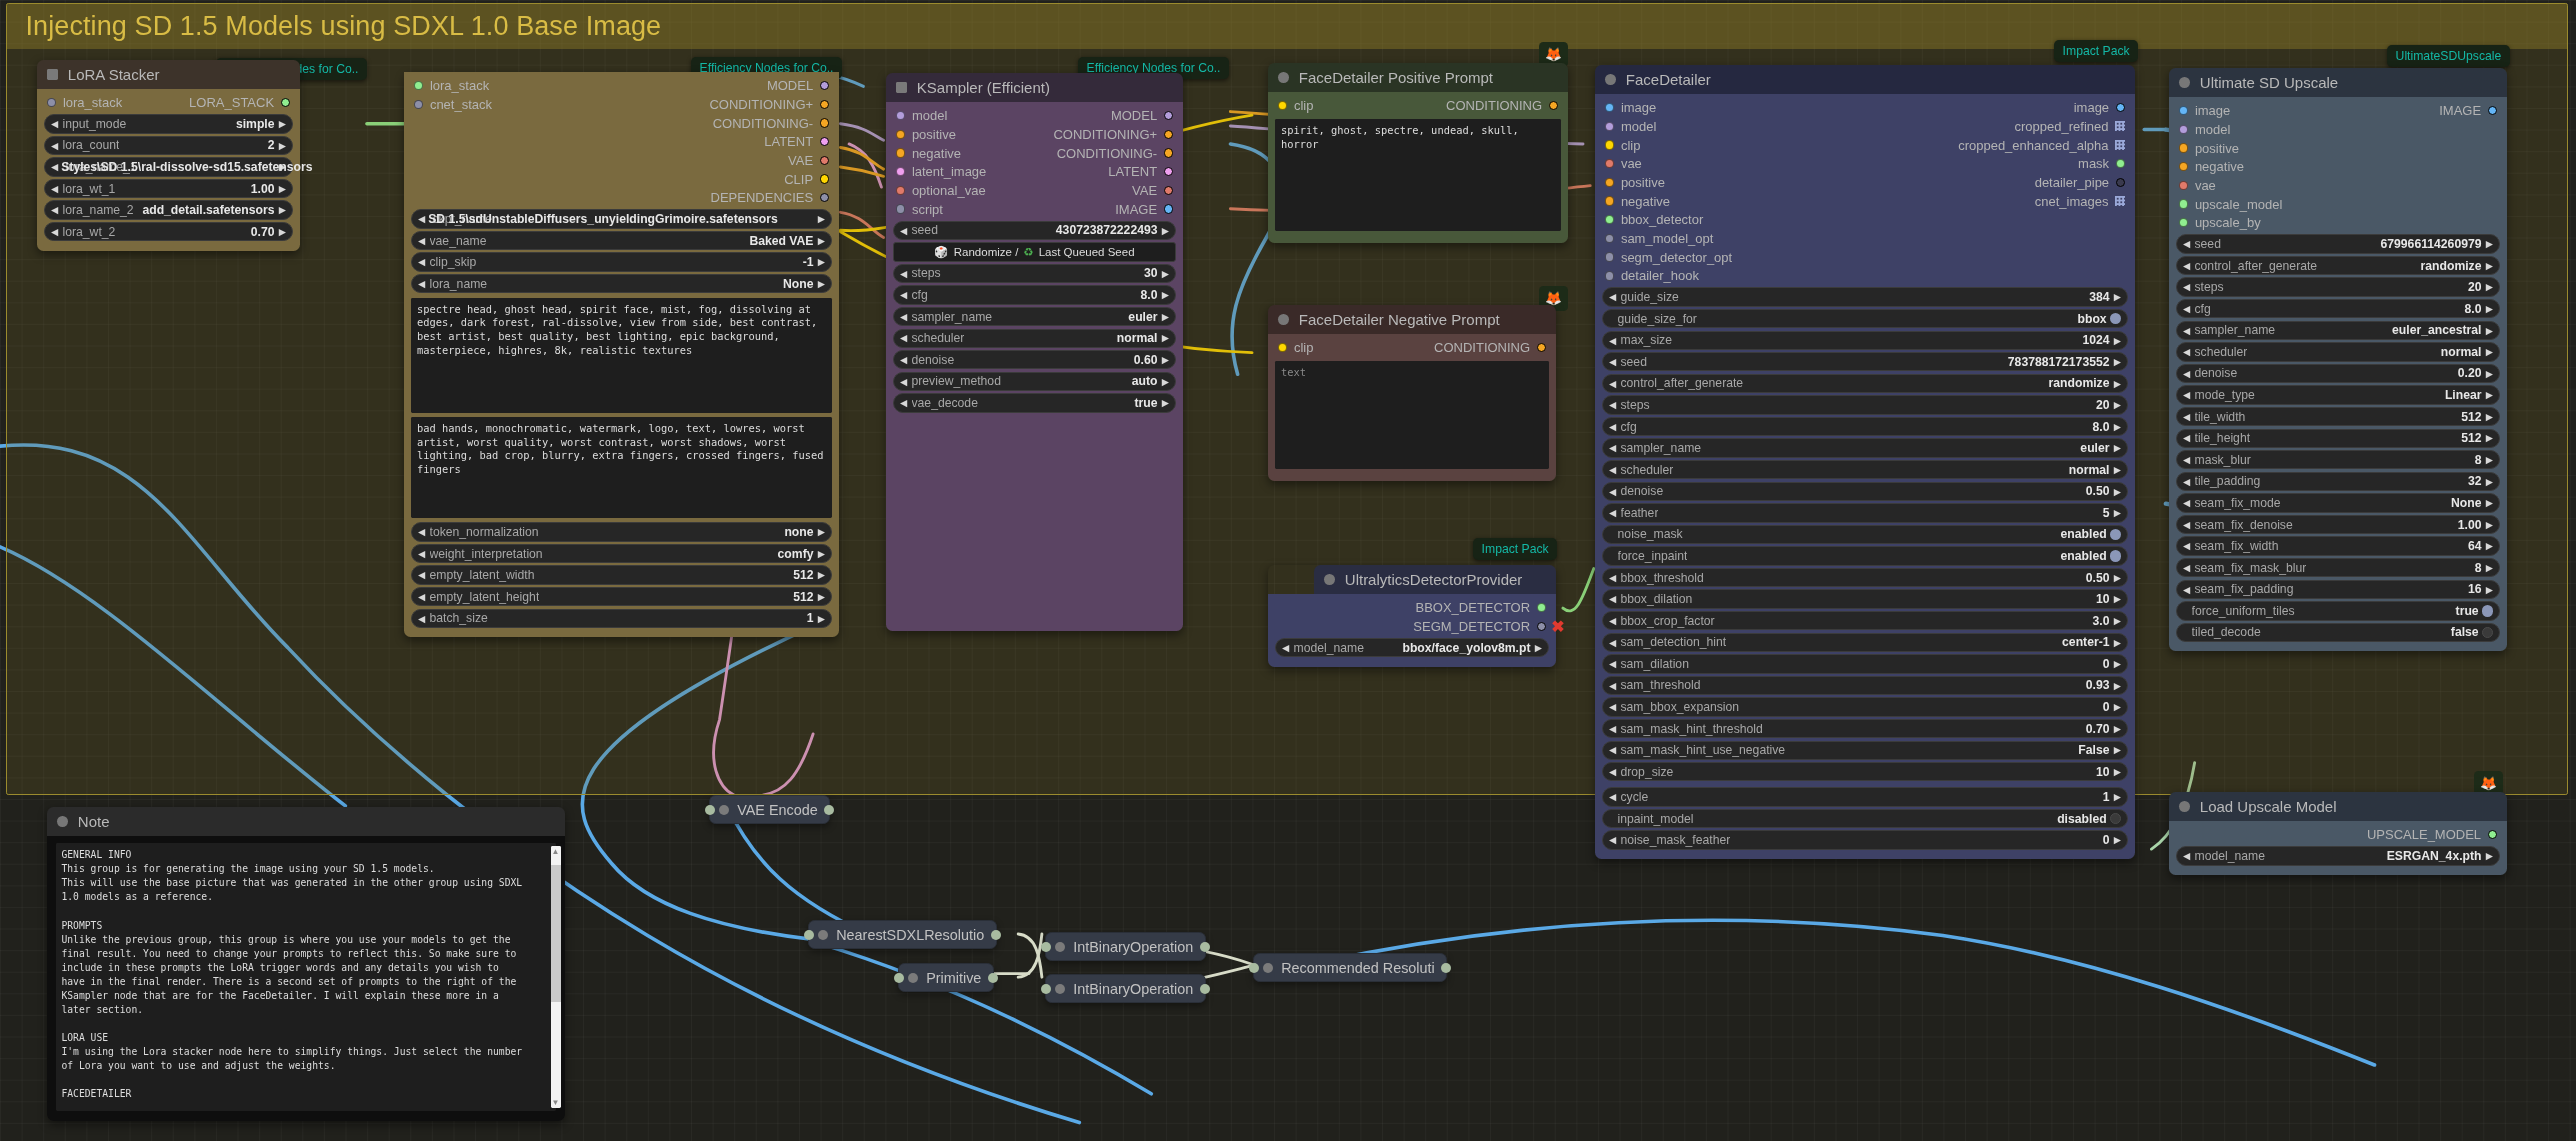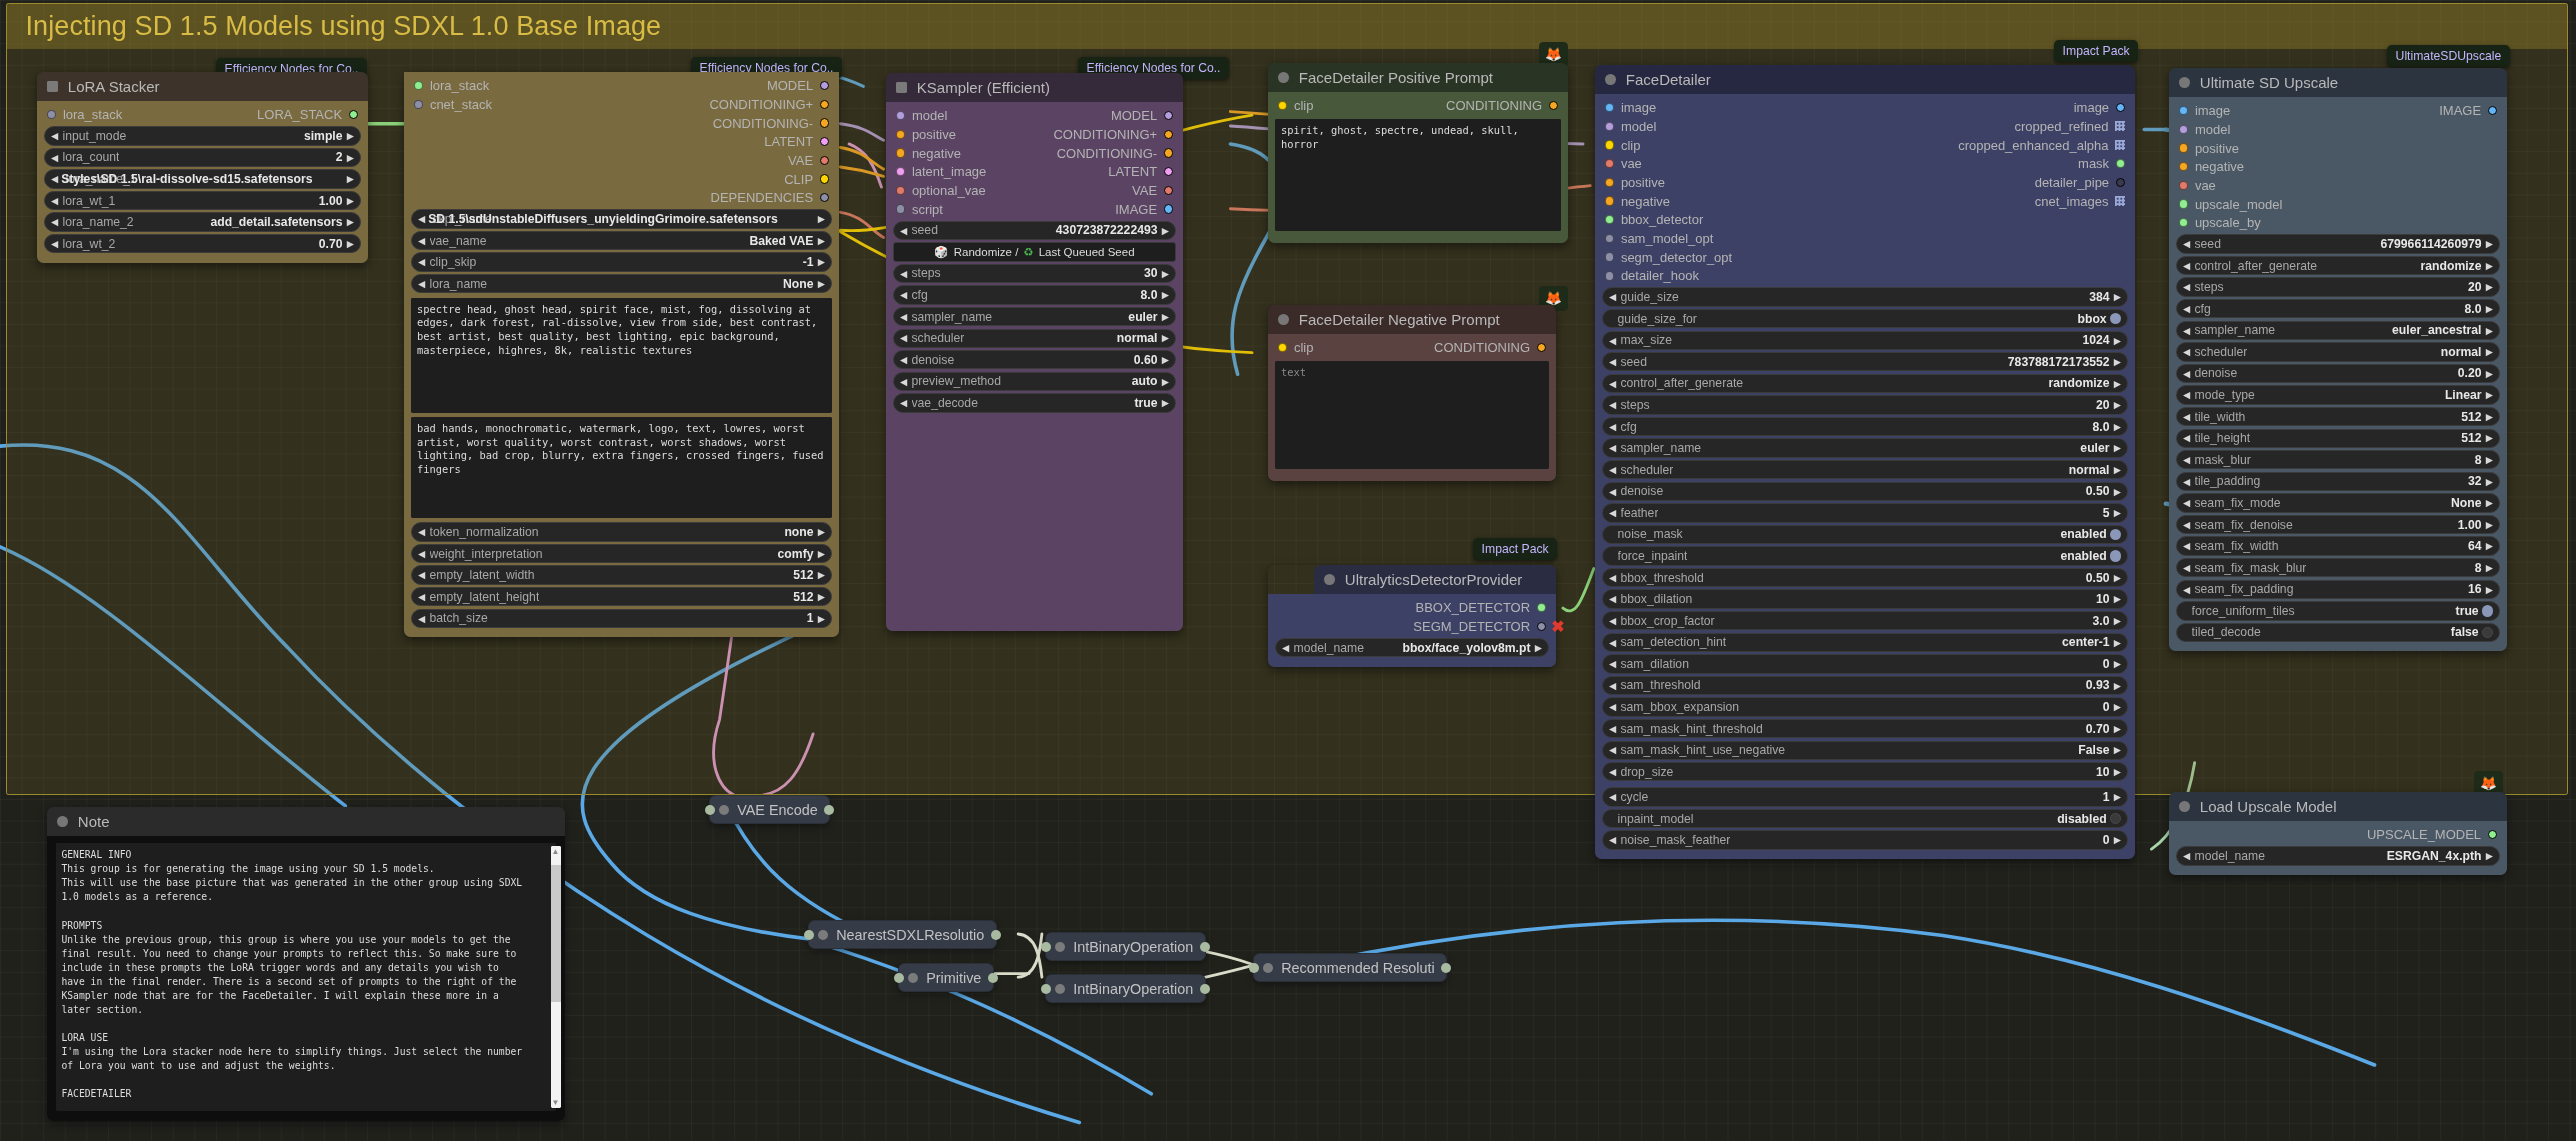--- a/index.html
+++ b/index.html
@@ -132,21 +132,21 @@
     padding: 5px 5.8px;
     white-space: pre-wrap;
     overflow: hidden;
     border-radius: 1.4px;
   }
   .ta.ph { color: #8a8a8a; }
   
   .badge {
     position: absolute;
     background: #172315;
-    color: #c4b5fd;
+    color: #14b8a6;
     font-size: 12.2px;
     padding: 3.6px 8.6px 4.3px 8.6px;
     border-radius: 5px;
     white-space: nowrap;
     box-shadow: 0 1.4px 4.3px rgba(0,0,0,.5);
   }
   .fox {
     position: absolute;
     width: 29px; height: 24.5px;
     background: #1d2b18;
@@ -230,21 +230,21 @@
       <path d="M1200,120 C1180,110 1160,105 1140,100" stroke="#5aa9e6" stroke-width="4"></path>
     </g>
   </svg>
 
   <div class="group" style="left:5.8px; top:2.9px; width:2562px; height:792px;">
     <div class="group-title">Injecting SD 1.5 Models using SDXL 1.0 Base Image</div>
   </div>
 
   <div class="badge" style="left:216px; top:58px;">Efficiency Nodes for Co..</div>
 
-  <div class="node" style="left:37px; top:72px; width:331px;">
+  <div class="node" style="left:37px; top:60px; width:263px;">
     <div class="node-header" style="background:#3d332a;">
       <span class="node-dot sq"></span>
       <span>LoRA Stacker</span>
     </div>
     <div class="node-body" style="background:#7a6a3f;">
       <div class="slot-row dual">
         <span class="slot-in-wrap">
           <span class="dot" style="background:#8d8fa8;"></span>
           <span>lora_stack</span>
         </span>

